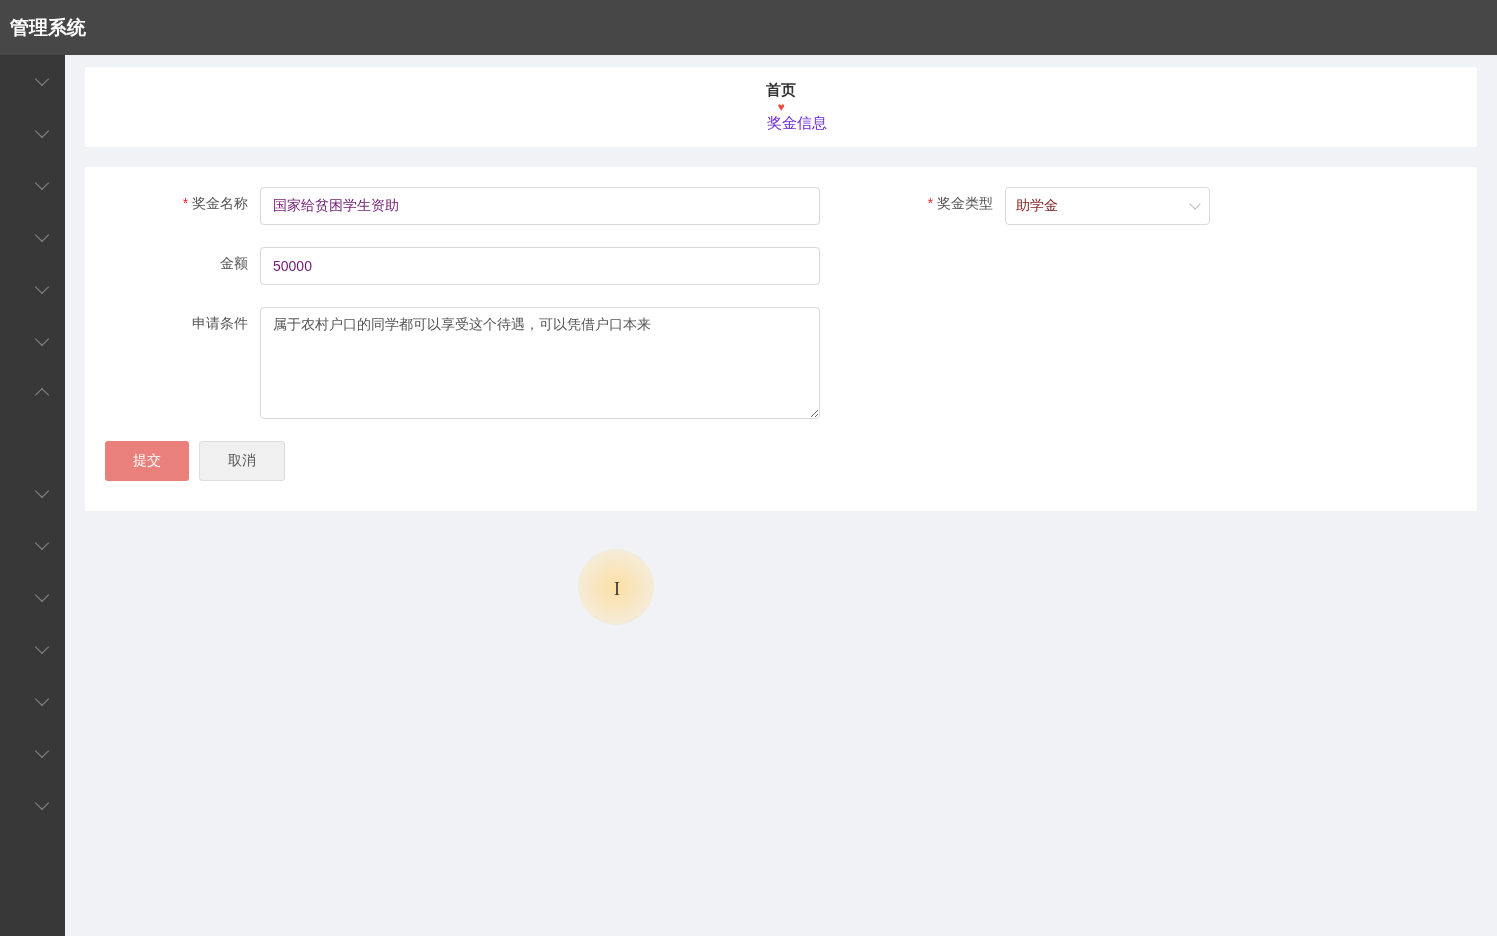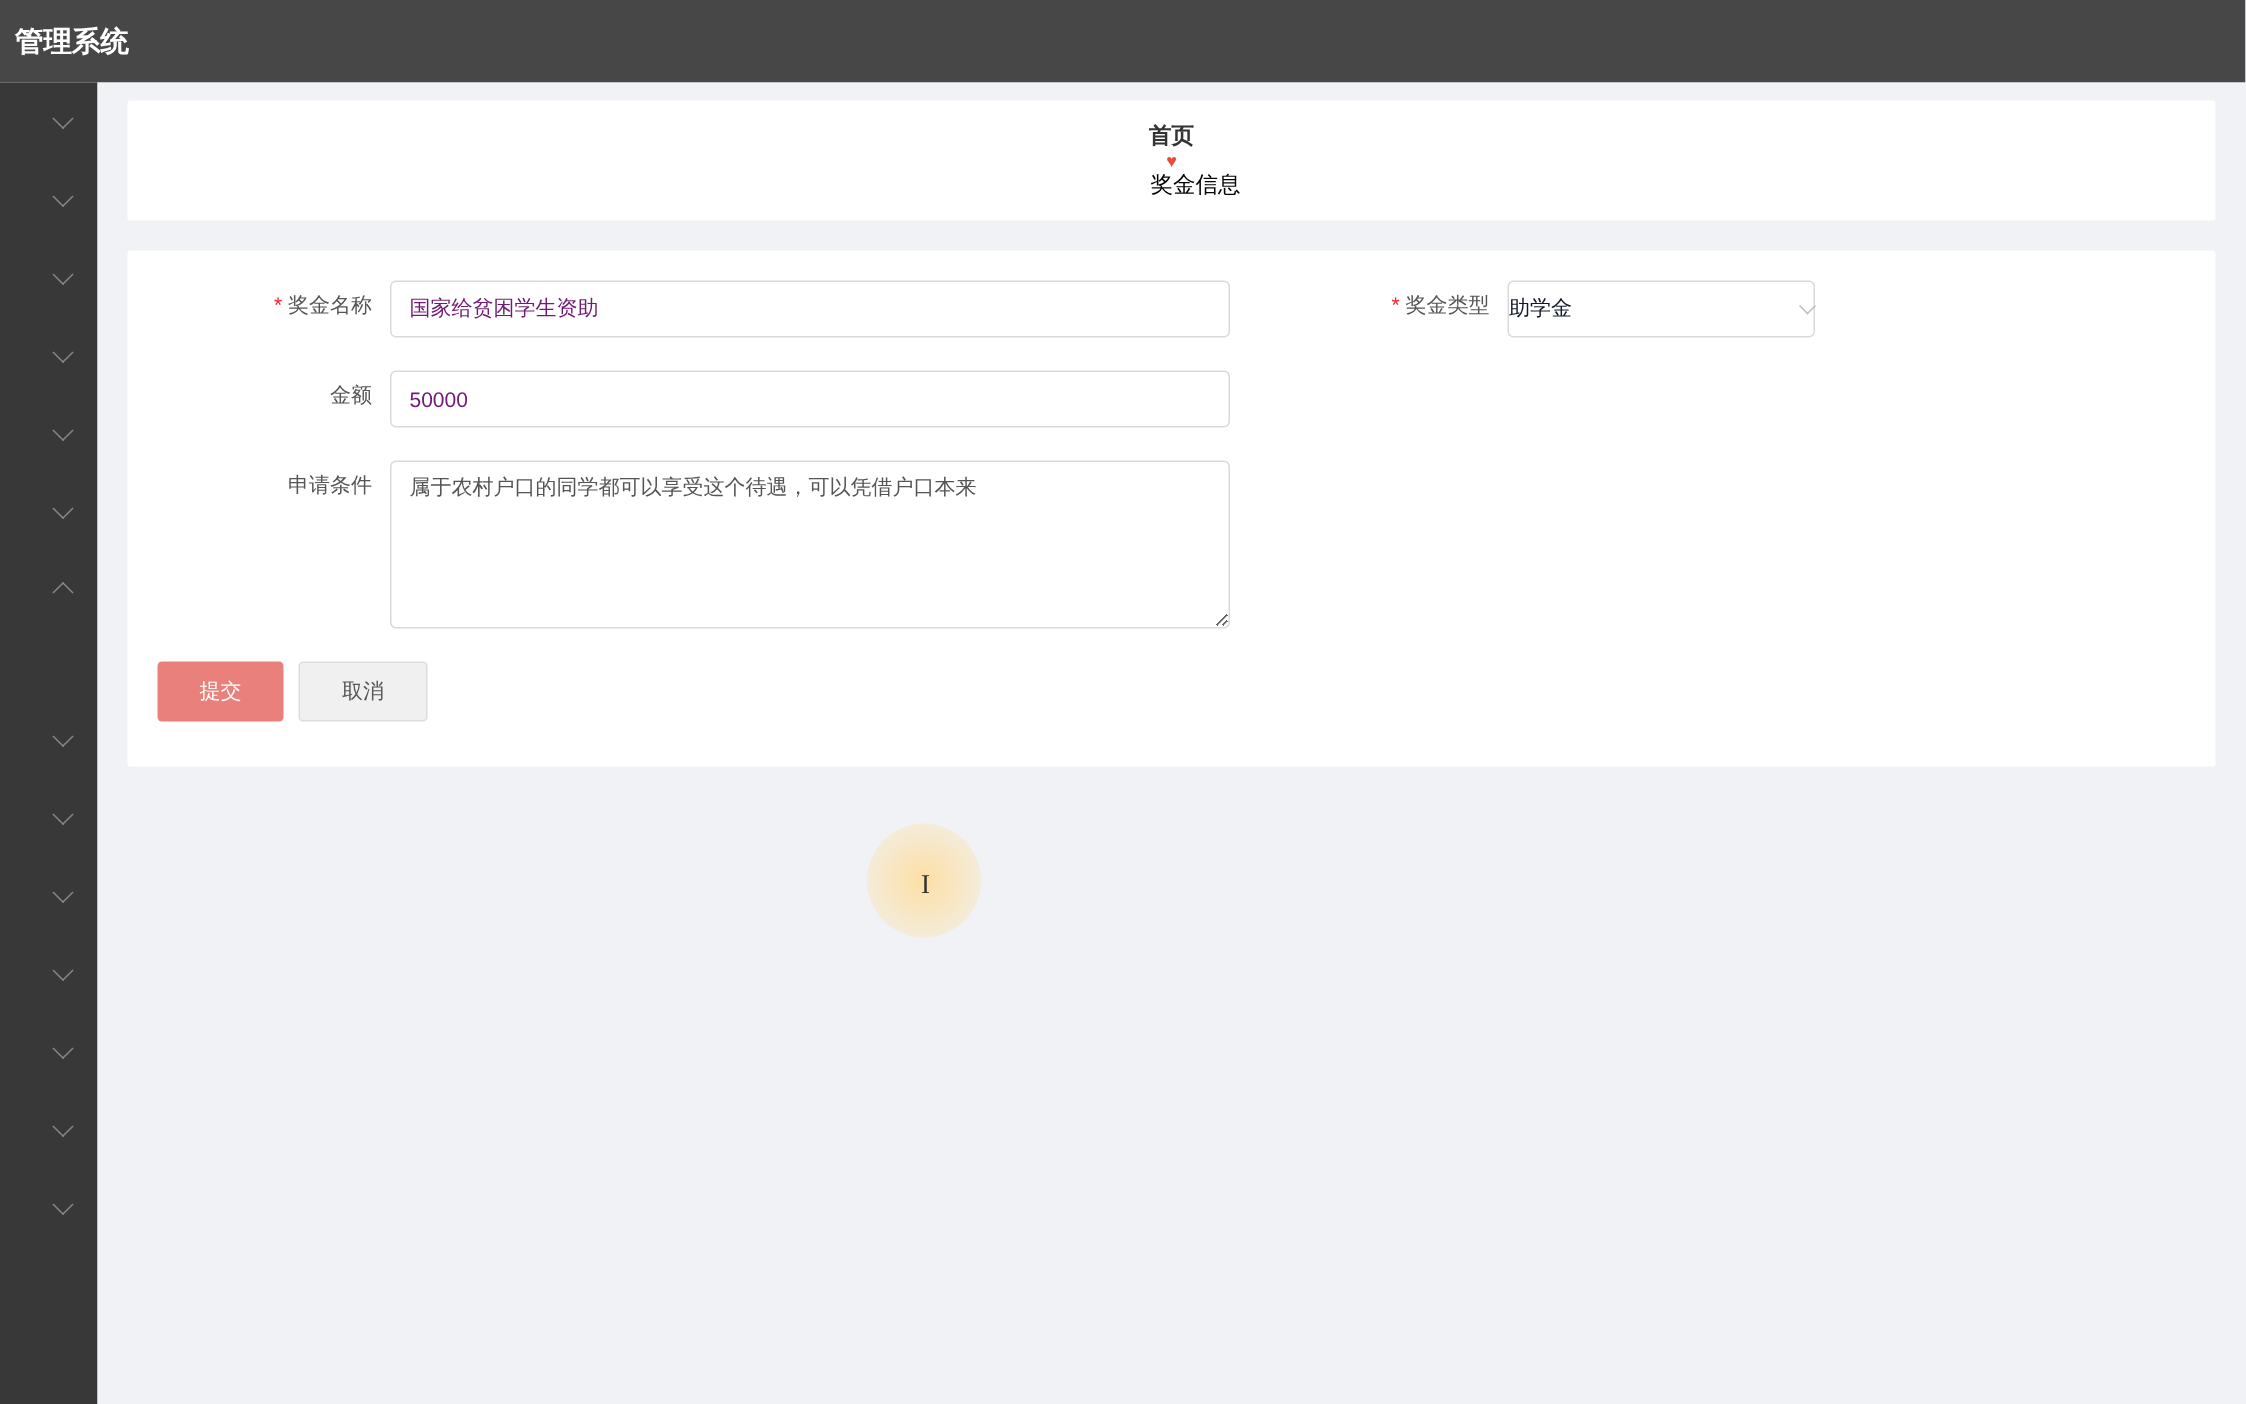--- a/index.html
+++ b/index.html
@@ -80,21 +80,21 @@
     .breadcrumb-home {
       font-weight: 700;
       color: #333;
     }
     .breadcrumb-sep {
       color: #e74c3c;
       margin: 0 10px;
       font-size: 12px;
     }
     .breadcrumb-current {
-      color: #000000;
+      color: #6d28d9;
       margin-left: 32px;
     }
     .form-card {
       background: #fff;
       margin: 0 20px;
       padding: 20px 20px 30px 20px;
       border-radius: 2px;
     }
     .form-row {
       display: flex;
@@ -138,23 +138,23 @@
       padding: 0 12px;
       font-size: 14px;
       color: #701a75;
       outline: none;
     }
     .form-select {
       width: 205px;
       height: 38px;
       border: 1px solid #d9d9d9;
       border-radius: 4px;
-      padding: 0 0;
-      font-size: 14px;
-      color: #0f172a;
+      padding: 0 10px;
+      font-size: 14px;
+      color: #7f1d1d;
       display: flex;
       align-items: center;
       justify-content: space-between;
       cursor: pointer;
       background: #fff;
     }
     .select-arrow {
       width: 8px;
       height: 8px;
       border-right: 1px solid #bbb;

